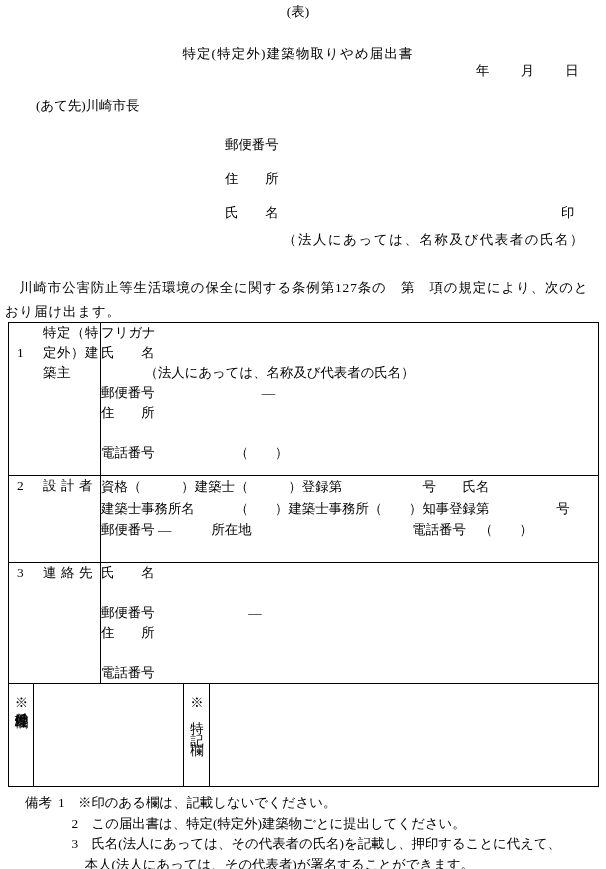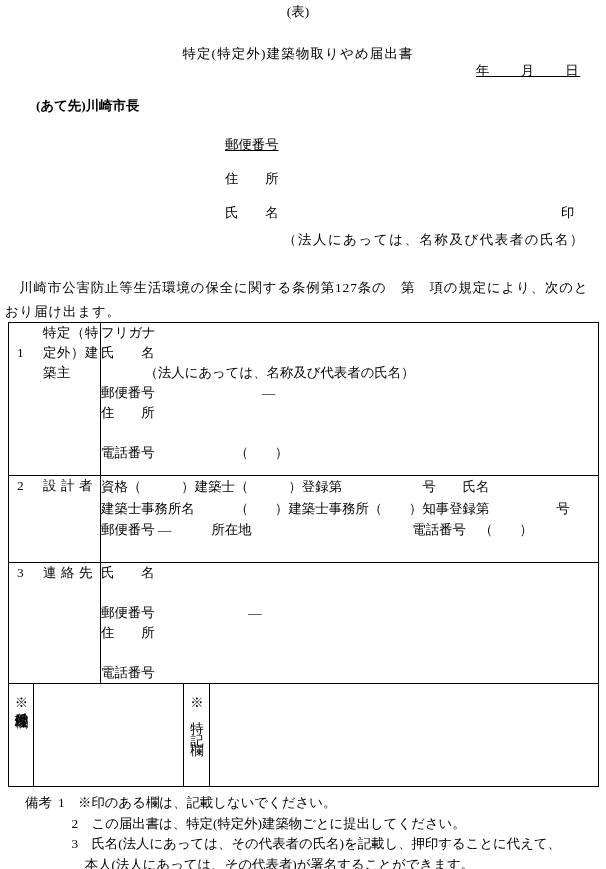--- a/index.html
+++ b/index.html
@@ -42,24 +42,24 @@
   .notes{position:absolute;left:50px;top:793px;}
   .note-ln{white-space:pre;line-height:20.5px;min-height:20.5px;margin-left:8px;}
 </style>
 </head>
 <body>
 
 <div class="page">
 
   <div class="abs center-line" style="top:4px;">(表)</div>
   <div class="abs center-line title" style="top:46px;">特定(特定外)建築物取りやめ届出書</div>
-  <div class="abs" style="left:476px;top:63px;letter-spacing:1.5px;text-decoration:underline;">年　　月　　日</div>
-  <div class="abs" style="left:36px;top:98px;font-weight:bold;">(あて先)川崎市長</div>
+  <div class="abs" style="left:476px;top:63px;letter-spacing:1.5px;">年　　月　　日</div>
+  <div class="abs" style="left:36px;top:98px;">(あて先)川崎市長</div>
 
-  <div class="abs" style="left:225px;top:137px;text-decoration:underline;">郵便番号</div>
+  <div class="abs" style="left:225px;top:137px;">郵便番号</div>
   <div class="abs" style="left:225px;top:171px;">住　　所</div>
   <div class="abs" style="left:225px;top:205px;">氏　　名</div>
   <div class="abs" style="left:561px;top:205px;">印</div>
   <div class="abs corp" style="left:283px;top:232px;">（法人にあっては、名称及び代表者の氏名）</div>
 
   <div class="abs intro-ln" style="left:5px;top:280px;">　川崎市公害防止等生活環境の保全に関する条例第127条の　第　項の規定により、次のと</div>
   <div class="abs intro-ln" style="left:5px;top:304px;">おり届け出ます。</div>
 
   <table class="form">
     <colgroup>

